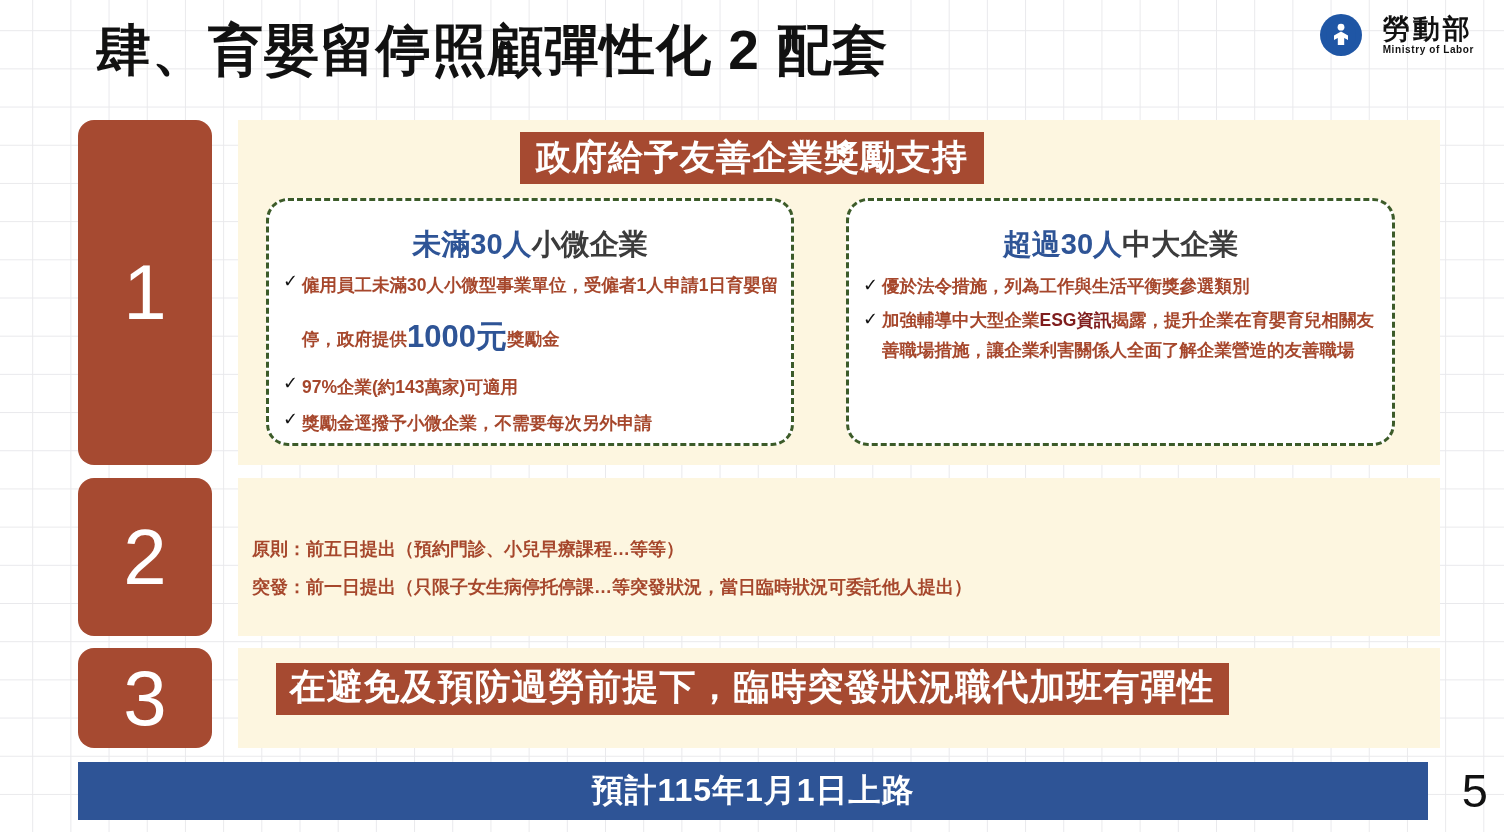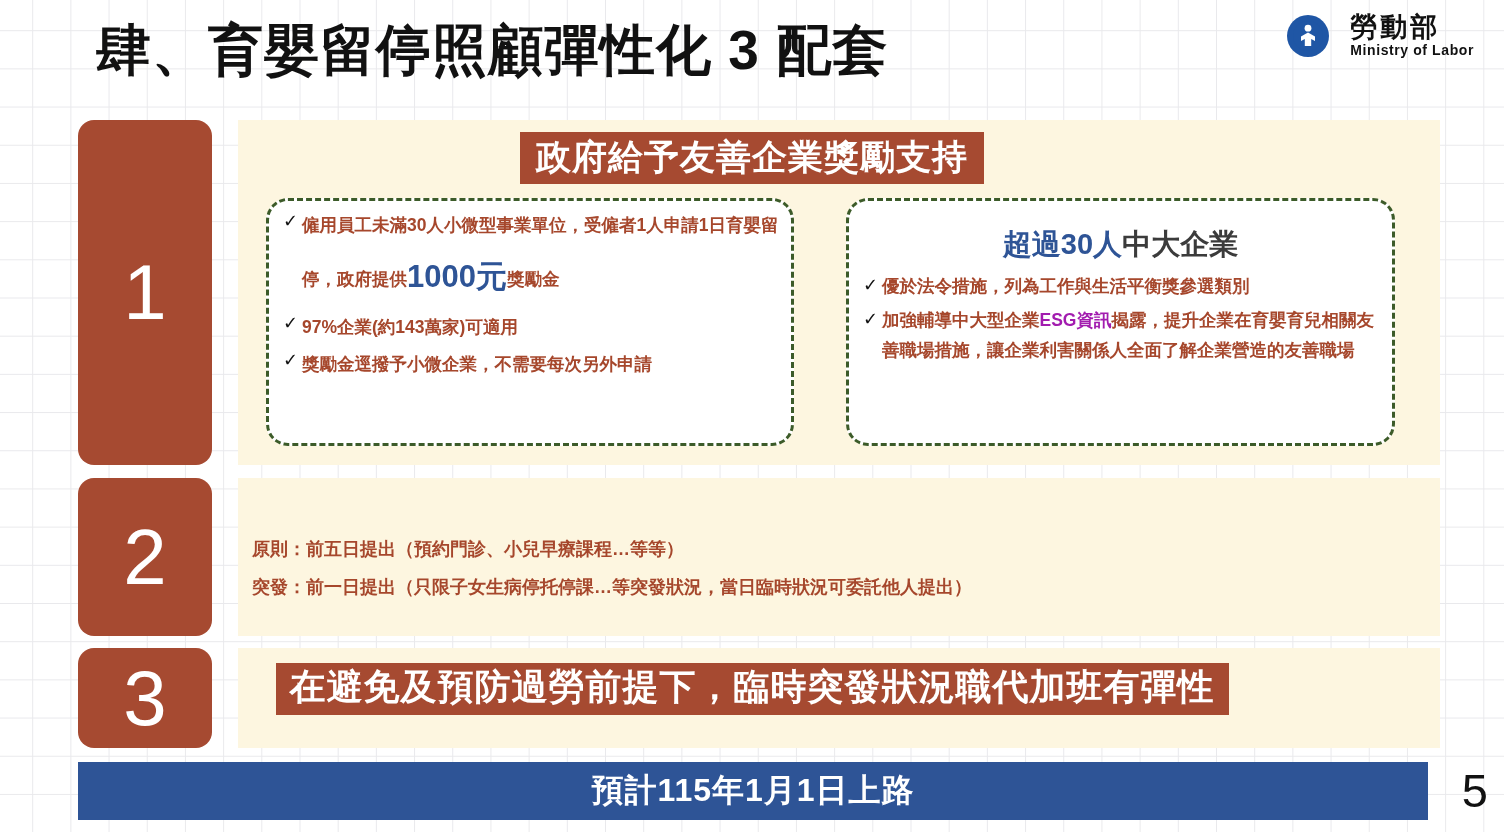--- a/index.html
+++ b/index.html
@@ -42,21 +42,21 @@
     display: flex; align-items: center; justify-content: center;
     flex: none;
   }
   .logo-mark svg { display:block; }
   .logo-text { line-height: 1; }
   .logo-cn {
     font-size: 27px; font-weight: bold; color: #111;
     letter-spacing: 3px;
   }
   .logo-en {
-    font-size: 14px; font-weight: bold; color: #111;
+    font-size: 10px; font-weight: bold; color: #111;
     letter-spacing: 0.6px; margin-top: 2px;
   }
 
   
   .badge {
     position: absolute;
     left: 78px; width: 134px;
     background: #a64a31;
     border-radius: 16px;
     color: #ffffff;
@@ -137,21 +137,21 @@
   .bullet .tick {
     flex: none;
     color: #111111;
     font-size: 18px;
     font-weight: bold;
     width: 16px;
     margin-right: 3px;
     line-height: 1.6;
   }
   .bullet .btext { flex: 1; }
-  .blue-in { color: #a21caf; margin-top: 44px; }
+  .blue-in { color: #7f1d1d; margin-top: 44px; }
 
   .big-amount {
     color: #2e5496;
     font-size: 31px;
     font-weight: bold;
     letter-spacing: 0;
     vertical-align: -2px;
   }
 
   
@@ -188,21 +188,21 @@
     font-size: 47px;
     color: #111111;
     line-height: 58px;
   }
 </style>
 </head>
 <body>
 
 <div id="slide">
 
-  <div id="page-title">肆、育嬰留停照顧彈性化 3 配套</div>
+  <div id="page-title">肆、育嬰留停照顧彈性化 2 配套</div>
 
   <div id="logo">
     <span class="logo-mark">
       <svg width="30" height="30" viewBox="0 0 30 30" aria-hidden="true">
         <circle cx="15" cy="15" r="15" fill="#1f56a5"></circle>
         <circle cx="15" cy="7.2" r="3.4" fill="#ffffff"></circle>
         <path d="M15 11.5 L8 15.5 L8 20 L11.8 18 L11.8 25 L18.2 25 L18.2 18 L22 20 L22 15.5 Z" fill="#ffffff"></path>
       </svg>
     </span>
     <span class="logo-text">
@@ -217,20 +217,23 @@
 
   <div class="badge" id="badge-1">1</div>
   <div class="badge" id="badge-2">2</div>
   <div class="badge" id="badge-3">3</div>
 
   <div id="heading-1-wrap">
     <span class="bar-heading">政府給予友善企業獎勵支持</span>
   </div>
 
   <div class="card" id="card-small">
+    <div class="card-title">
+      <span class="t-blue">未滿30人</span><span class="t-dark">小微企業</span>
+    </div>
     <div class="bullets">
       <div class="bullet">
         <span class="tick">✓</span>
         <span class="btext"><span>僱用員工未滿30人小微型事業單位，受僱者1人申請1日育嬰留停，政府提供</span><span class="big-amount">1000元</span><span>獎勵金</span></span>
       </div>
       <div class="bullet">
         <span class="tick">✓</span>
         <span class="btext">97%企業(約143萬家)可適用</span>
       </div>
       <div class="bullet">

